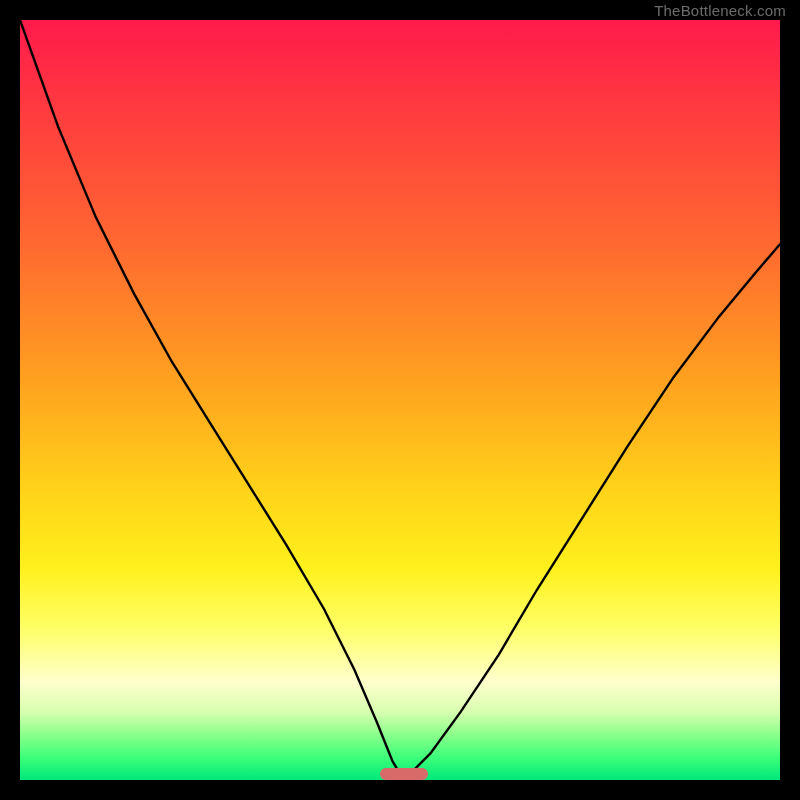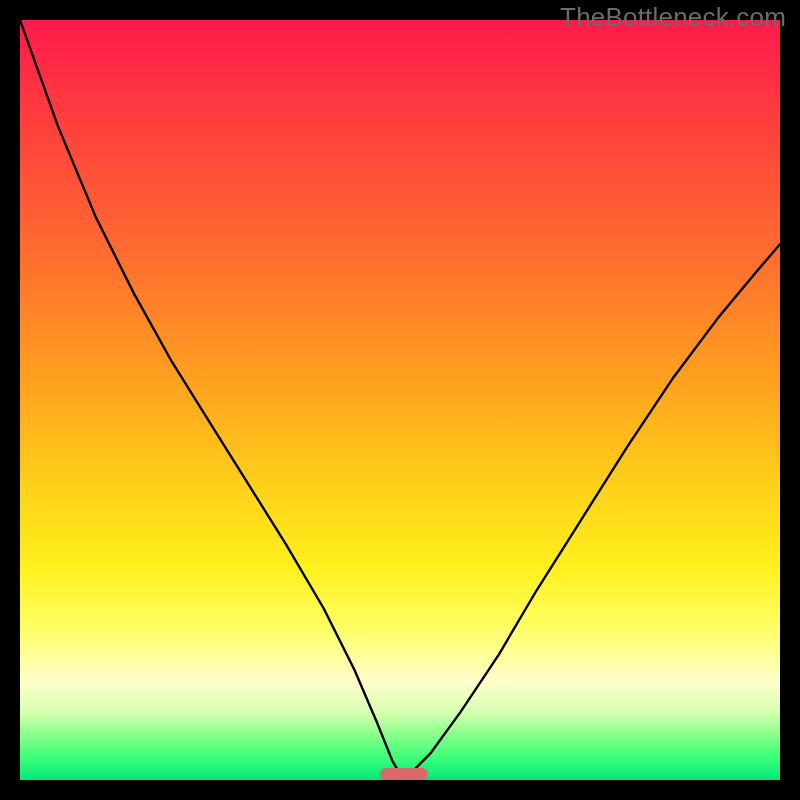--- a/index.html
+++ b/index.html
@@ -52,21 +52,21 @@
   .marker {
     position: absolute;
     background: #d96a6a;
     border-radius: 6px;
   }
   .watermark {
     position: absolute;
     top: 2px;
     right: 14px;
     color: #6b6b6b;
-    font-size: 26px;
+    font-size: 15px;
     font-weight: 400;
     letter-spacing: 0.2px;
   }
 </style>
 </head>
 <body>
 
 <div class="frame">
 
   <div class="plot-area">

